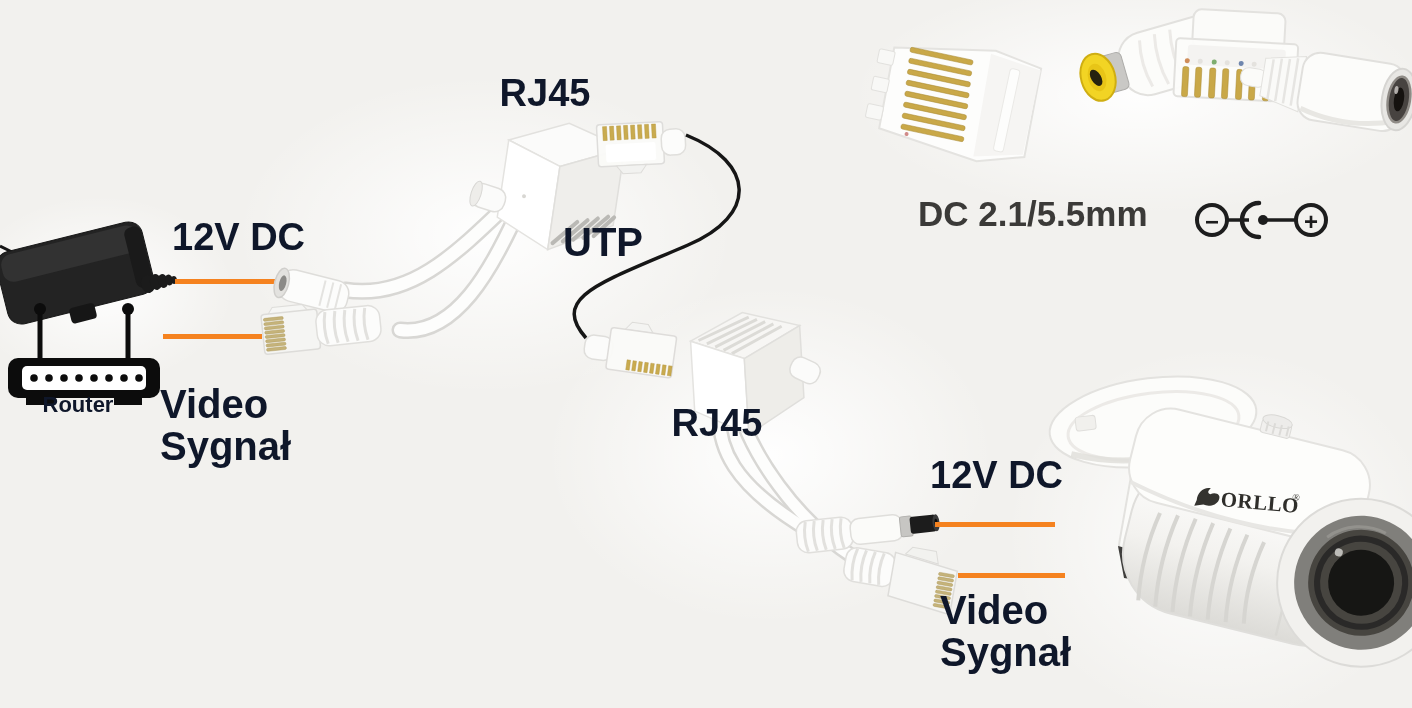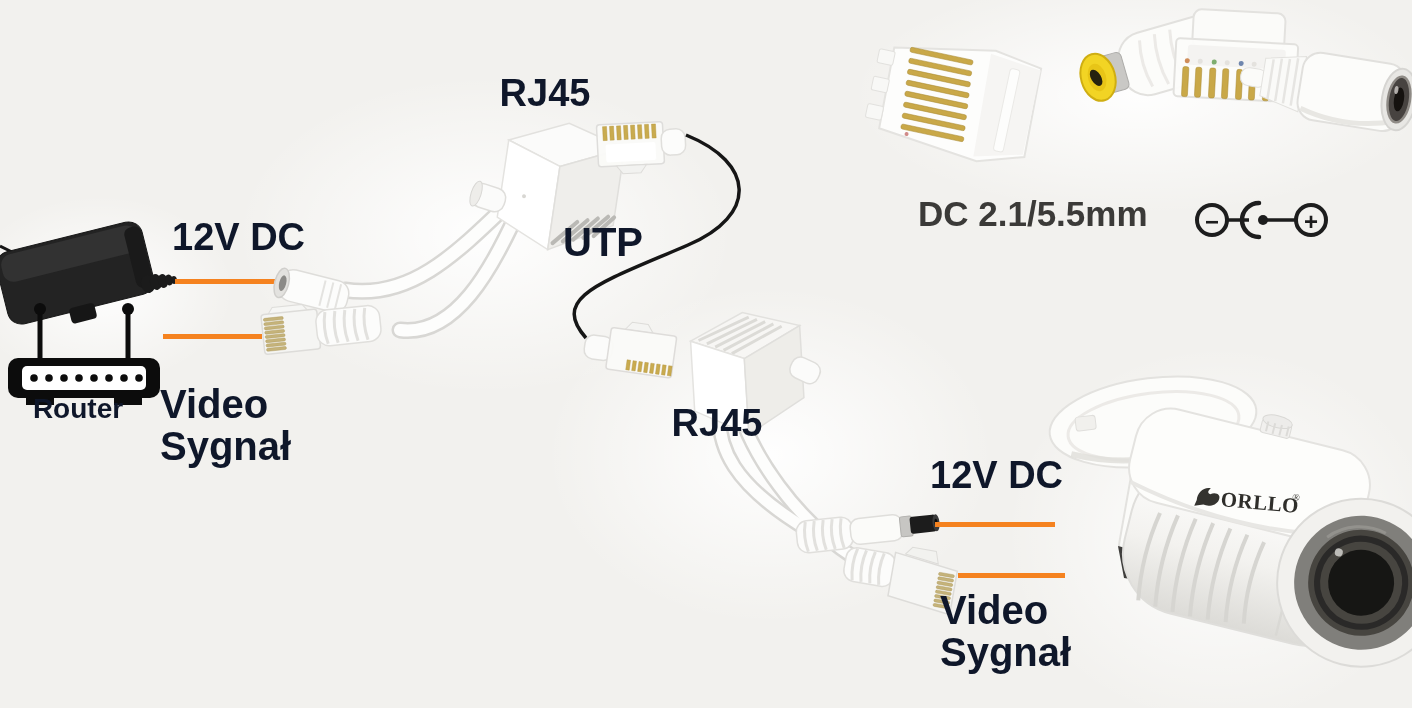--- a/index.html
+++ b/index.html
@@ -145,21 +145,21 @@
       <circle cx="122" cy="82" r="3.8"></circle>
         <circle cx="137" cy="82" r="3.8"></circle>
     </g>
     <rect x="24" y="100" width="28" height="9" fill="#0c0c0c"></rect>
     <rect x="112" y="100" width="28" height="9" fill="#0c0c0c"></rect>
   </svg>
 
   <div class="lbl" style="left:172px;top:218px;font-size:38px;">12V DC</div>
   <div class="oline" style="left:175px;top:279px;width:103px;"></div>
   <div class="oline" style="left:163px;top:334px;width:99px;"></div>
-  <div class="lbl" style="left:18px;top:394px;width:120px;text-align:center;font-size:28px;">Router</div>
+  <div class="lbl" style="left:18px;top:394px;width:120px;text-align:center;font-size:22px;">Router</div>
   <div class="lbl" style="left:160px;top:384px;font-size:40px;">
     <div>Video</div>
     <div>Sygnał</div>
   </div>
 
   <svg style="left:250px;top:95px;" width="460" height="285" viewBox="0 0 460 285">
 
     <path d="M95,195 C160,205 205,160 262,105" stroke="#d8d7d4" stroke-width="17" fill="none" stroke-linecap="round"></path>
     <path d="M95,195 C160,205 205,160 262,105" stroke="#fdfdfc" stroke-width="12" fill="none" stroke-linecap="round"></path>
     <path d="M150,235 C205,242 242,175 270,112" stroke="#d8d7d4" stroke-width="17" fill="none" stroke-linecap="round"></path>

